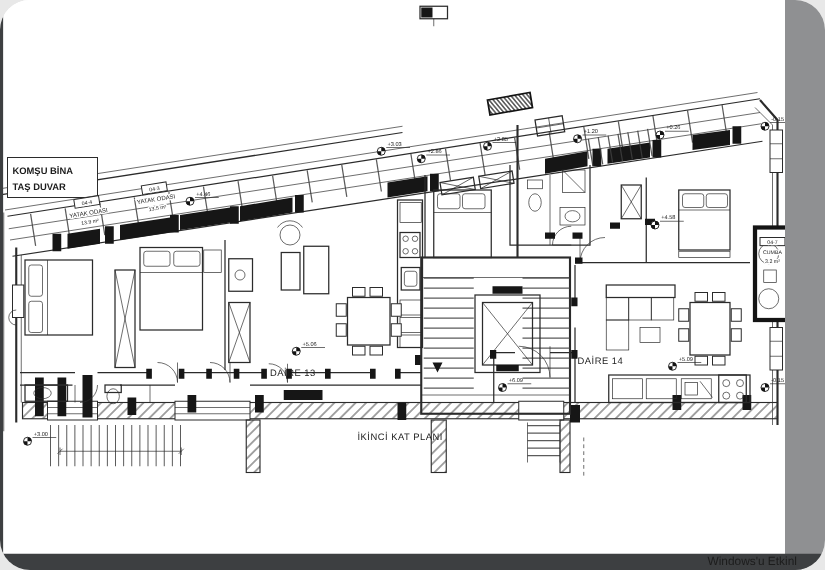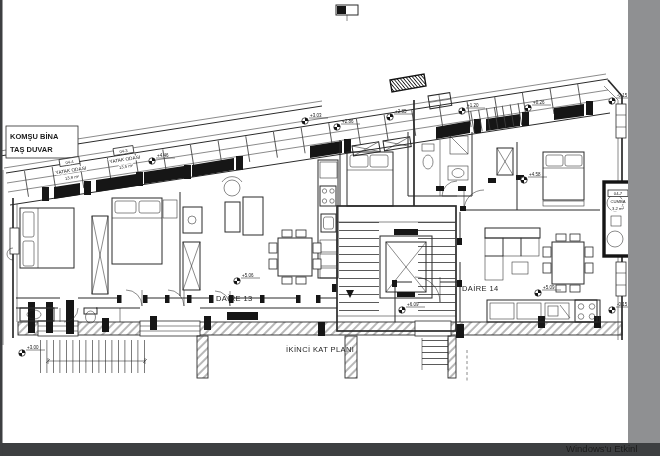--- a/index.html
+++ b/index.html
@@ -1,17 +1,17 @@
 <!DOCTYPE html>
 <html><head>
 <meta charset="utf-8">
 <style>
   html,body{margin:0;padding:0;background:#e8e8e8;}
   #shot{position:relative;width:660px;height:456px;background:#ffffff;overflow:hidden;
-        font-family:"Liberation Sans",sans-serif;}
+        font-family:"Liberation Sans",sans-serif;border-radius:24px;}
   svg{position:absolute;left:0;top:0;}
   .s1{stroke:#2b2b2b;stroke-width:1;fill:none}
   .s2{stroke:#2b2b2b;stroke-width:1.7;fill:none}
   .s3{stroke:#2b2b2b;stroke-width:.55;fill:none}
   .bk{fill:#161616;stroke:none}
   .wf{fill:#ffffff;stroke:#2b2b2b;stroke-width:.8}
   .hf{fill:url(#hatch);stroke:#2b2b2b;stroke-width:.9}
   .tick{stroke:#3f3f3f;opacity:.85}
   text{fill:#1c1c1c;font-family:"Liberation Sans",sans-serif}
   .tt{font-size:4.5px}

